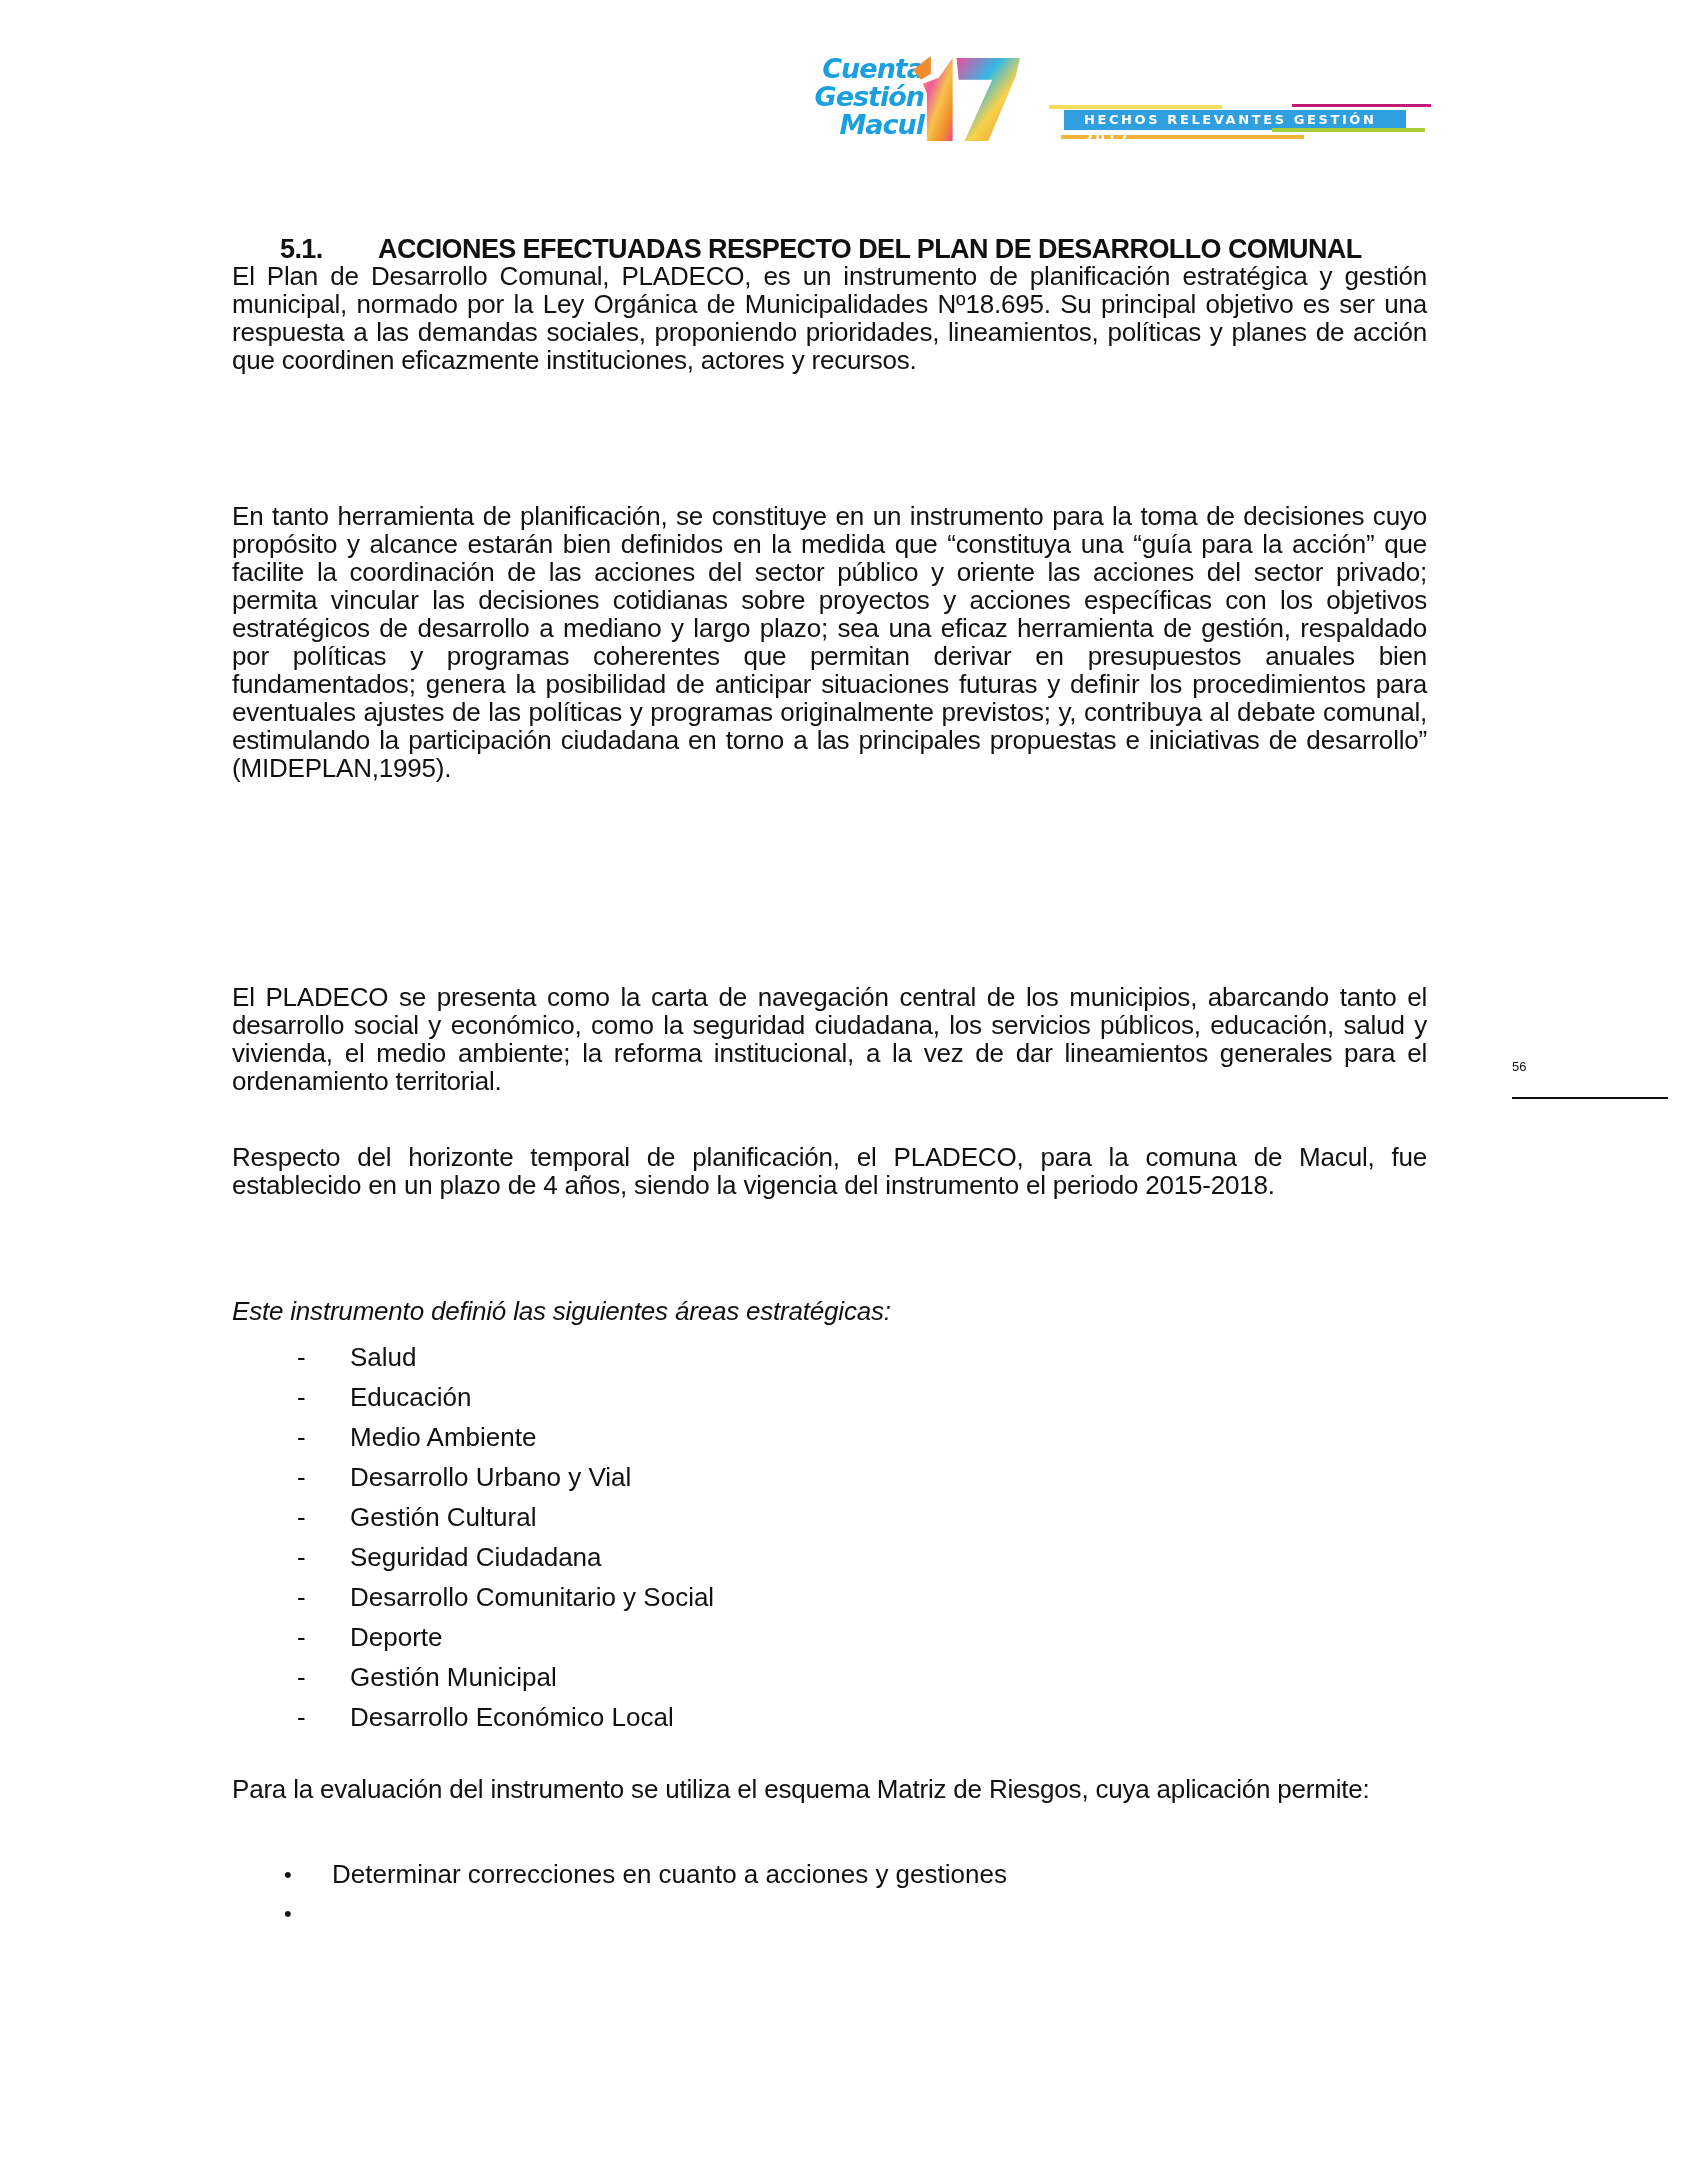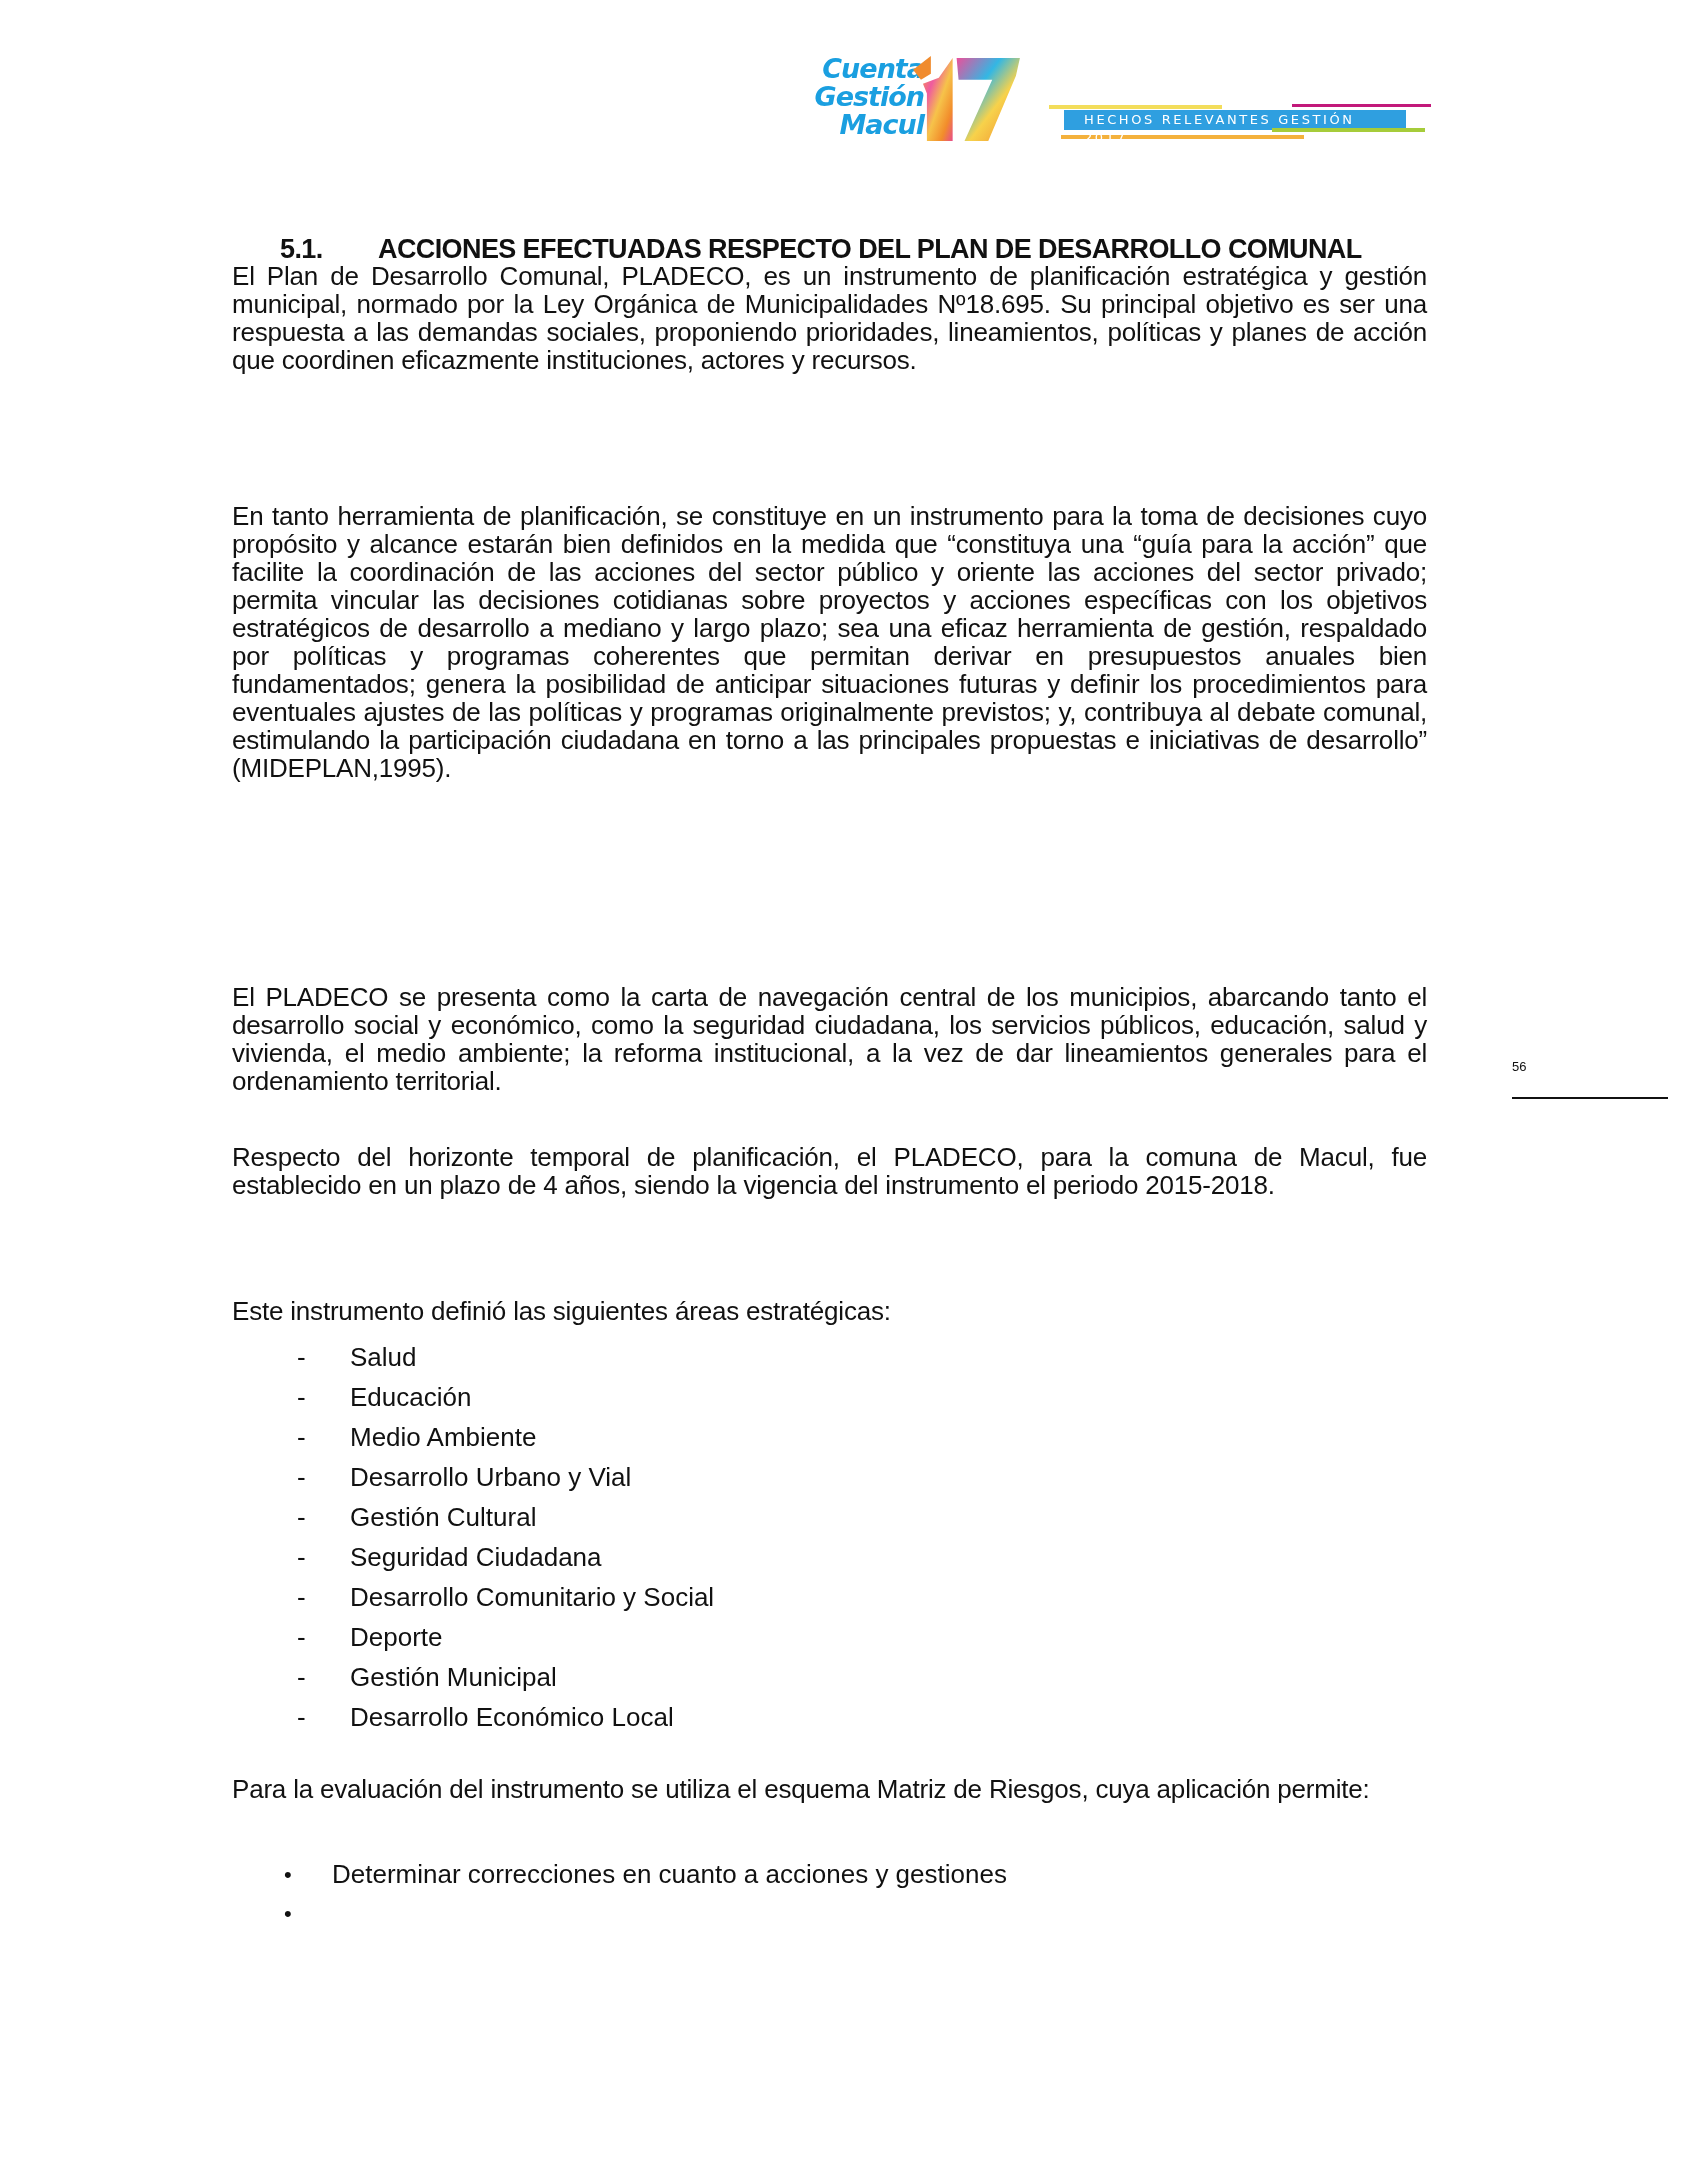--- a/index.html
+++ b/index.html
@@ -6,30 +6,30 @@
   body { width:1683px; height:2178px; position:relative; overflow:hidden;
          font-family:"Liberation Sans", sans-serif; color:#111; }
   
   .logo-text { position:absolute; left:775px; top:55px; width:149px;
     font-family:"DejaVu Sans", sans-serif; font-style:italic; font-weight:bold;
     color:#1a9fe0; font-size:27px; line-height:28px; text-align:right; letter-spacing:-1px; }
   .logo-17 { position:absolute; left:909px; top:50px; height:94px; width:114px; }
   .banner { position:absolute; left:1044px; top:99px; width:391px; height:45px; }
   .banner .bar { position:absolute; }
   .banner-label { position:absolute; left:1084px; top:111px; width:317px; height:18px;
-    color:#fff; font-family:"DejaVu Sans", sans-serif; font-weight:normal;
+    color:#fff; font-family:"DejaVu Sans", sans-serif; font-weight:bold;
     font-size:13px; letter-spacing:2.6px; line-height:18px; text-align:left; }
 
   .heading { position:absolute; left:280px; top:194px; font-weight:bold;
     font-size:27px; line-height:40px; letter-spacing:-0.6px; color:#111; }
   .heading .num { display:inline-block; width:98px;margin-top:35px; }
 
   .para { position:absolute; left:232px; width:1195px; font-size:26px;
     line-height:28px; text-align:justify; letter-spacing:-0.2px; }
-  .para.last-left { text-align:left; }
+  .para.last-left { text-align:left;font-style:italic; }
 
   .list { position:absolute; left:232px; margin:0; padding:0; list-style:none;
     font-size:26px; line-height:40px; }
   .list li { position:relative; padding-left:118px; }
   .list li .dash { position:absolute; left:65px; }
 
   .bullets { position:absolute; left:232px; margin:0; padding:0; list-style:none;
     font-size:26px; line-height:39px; }
   .bullets li { position:relative; padding-left:100px; }
   .bullets li .dot { position:absolute; left:52px; font-size:22px; }

